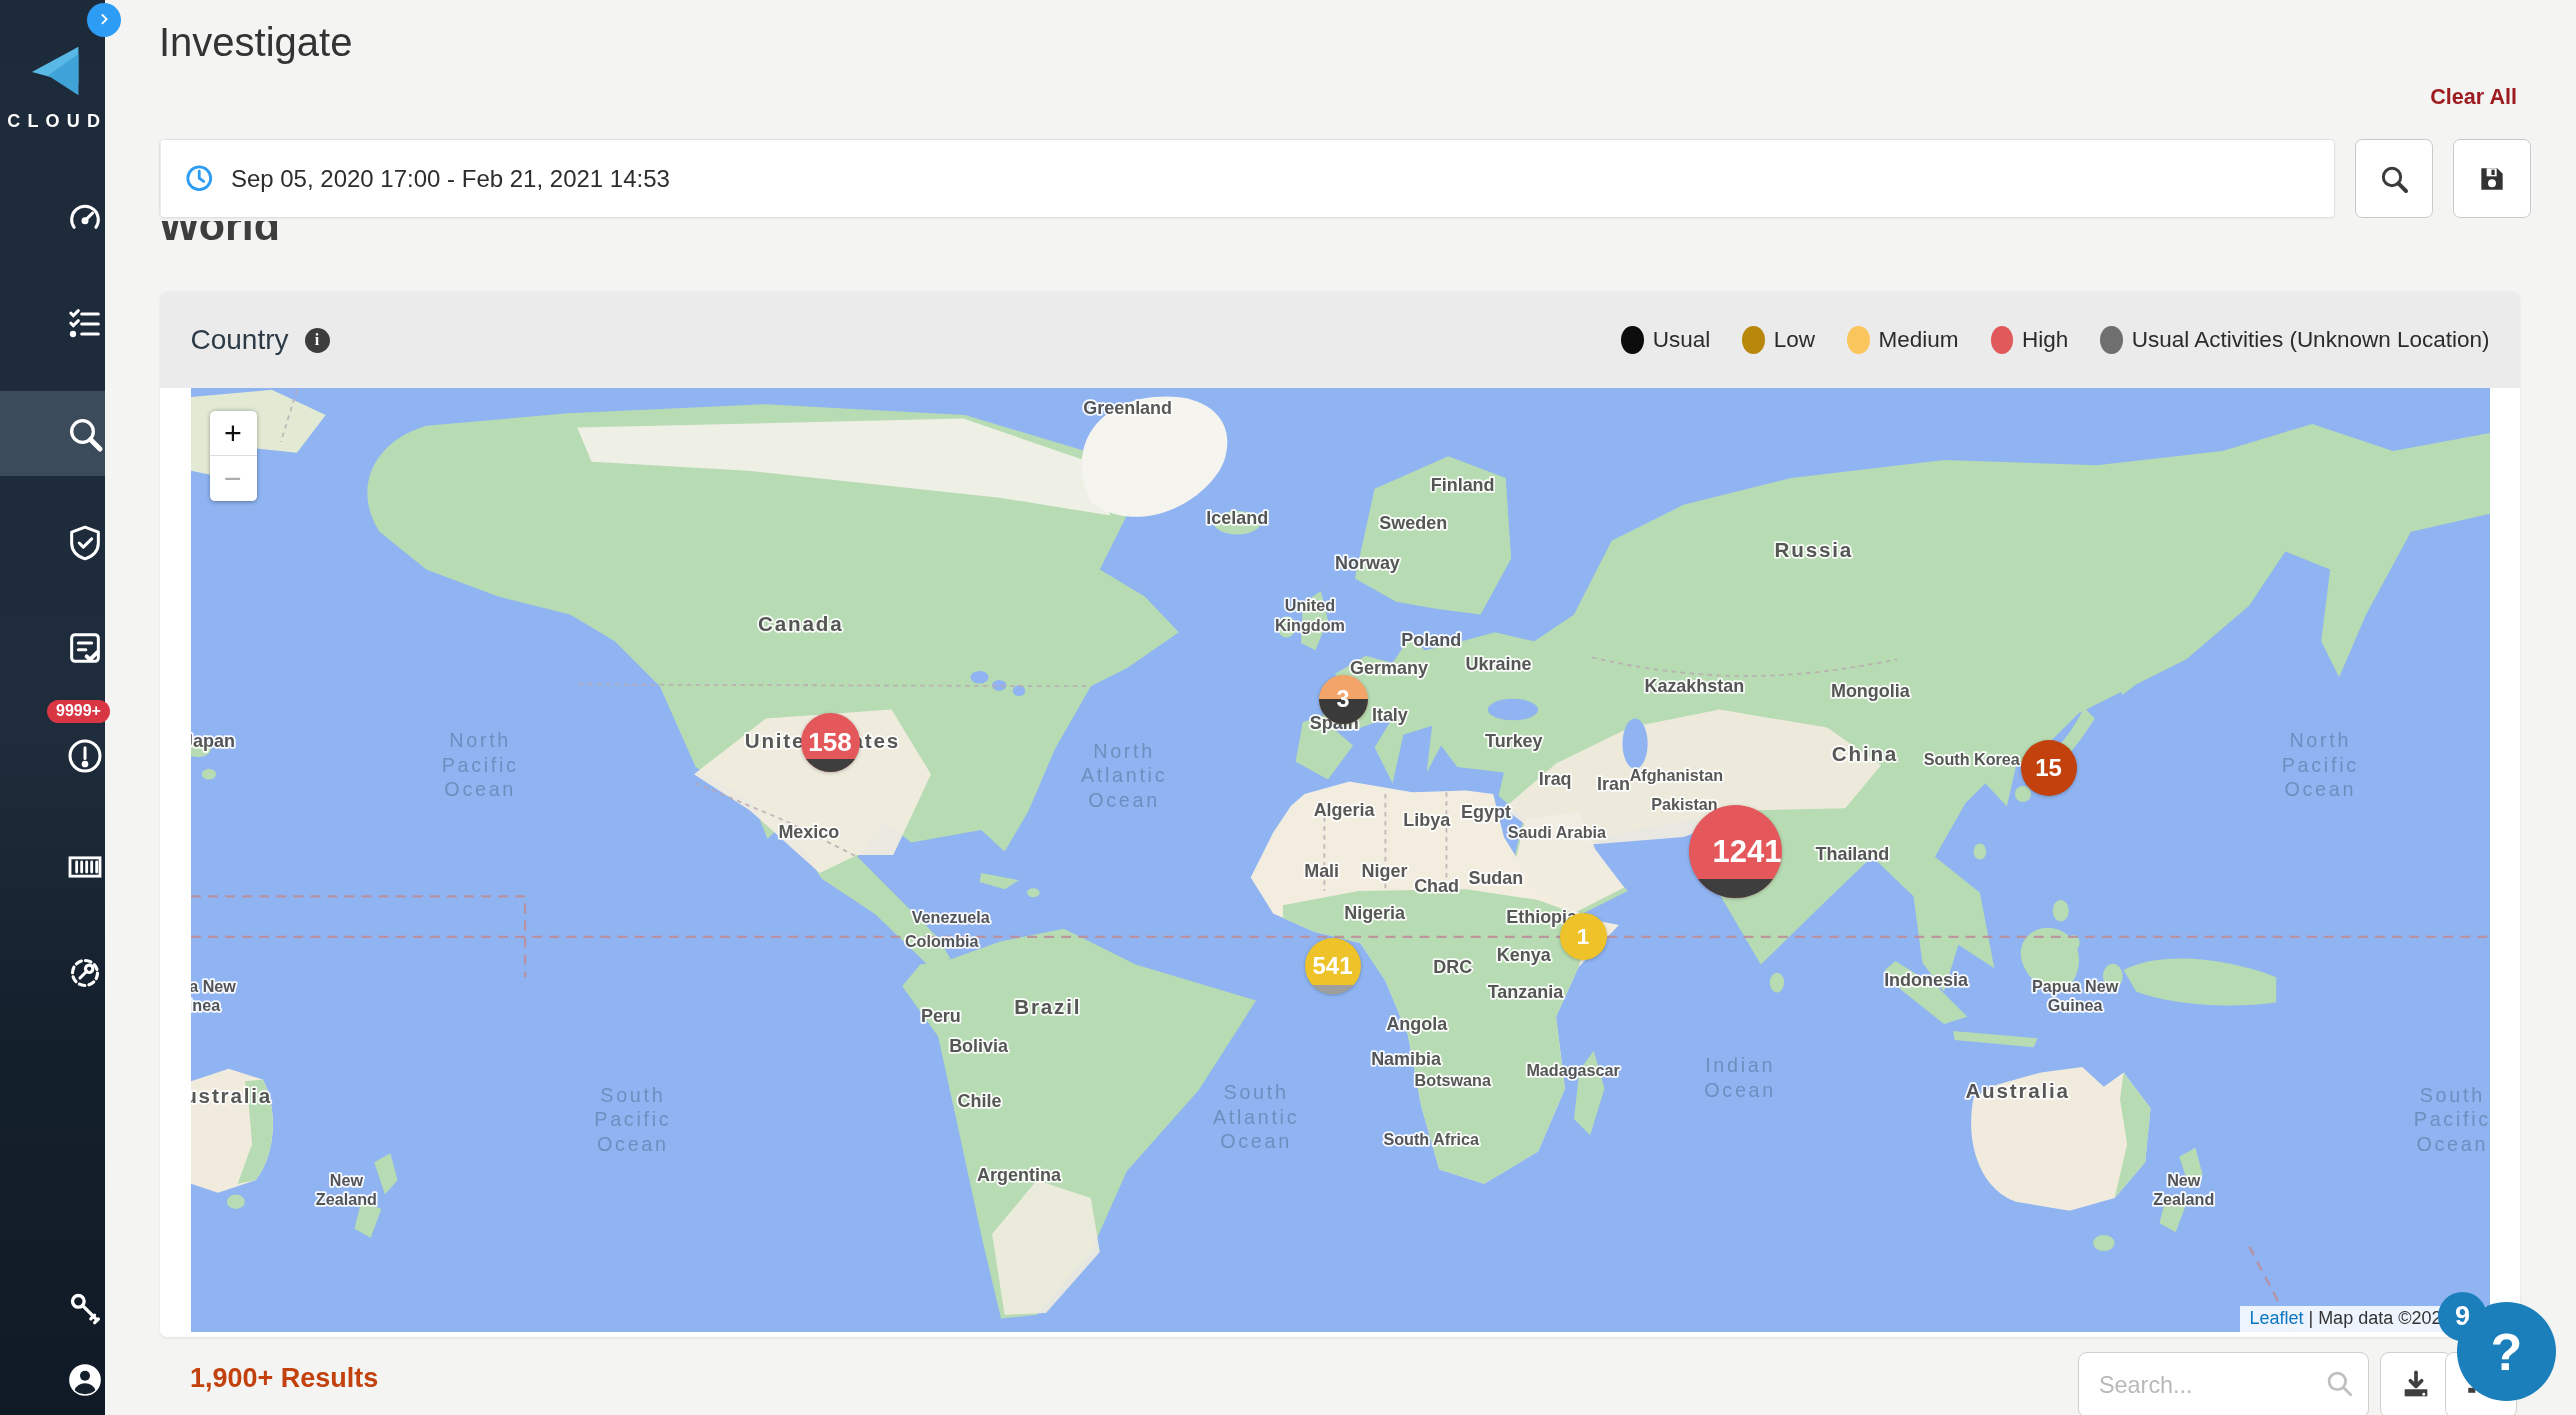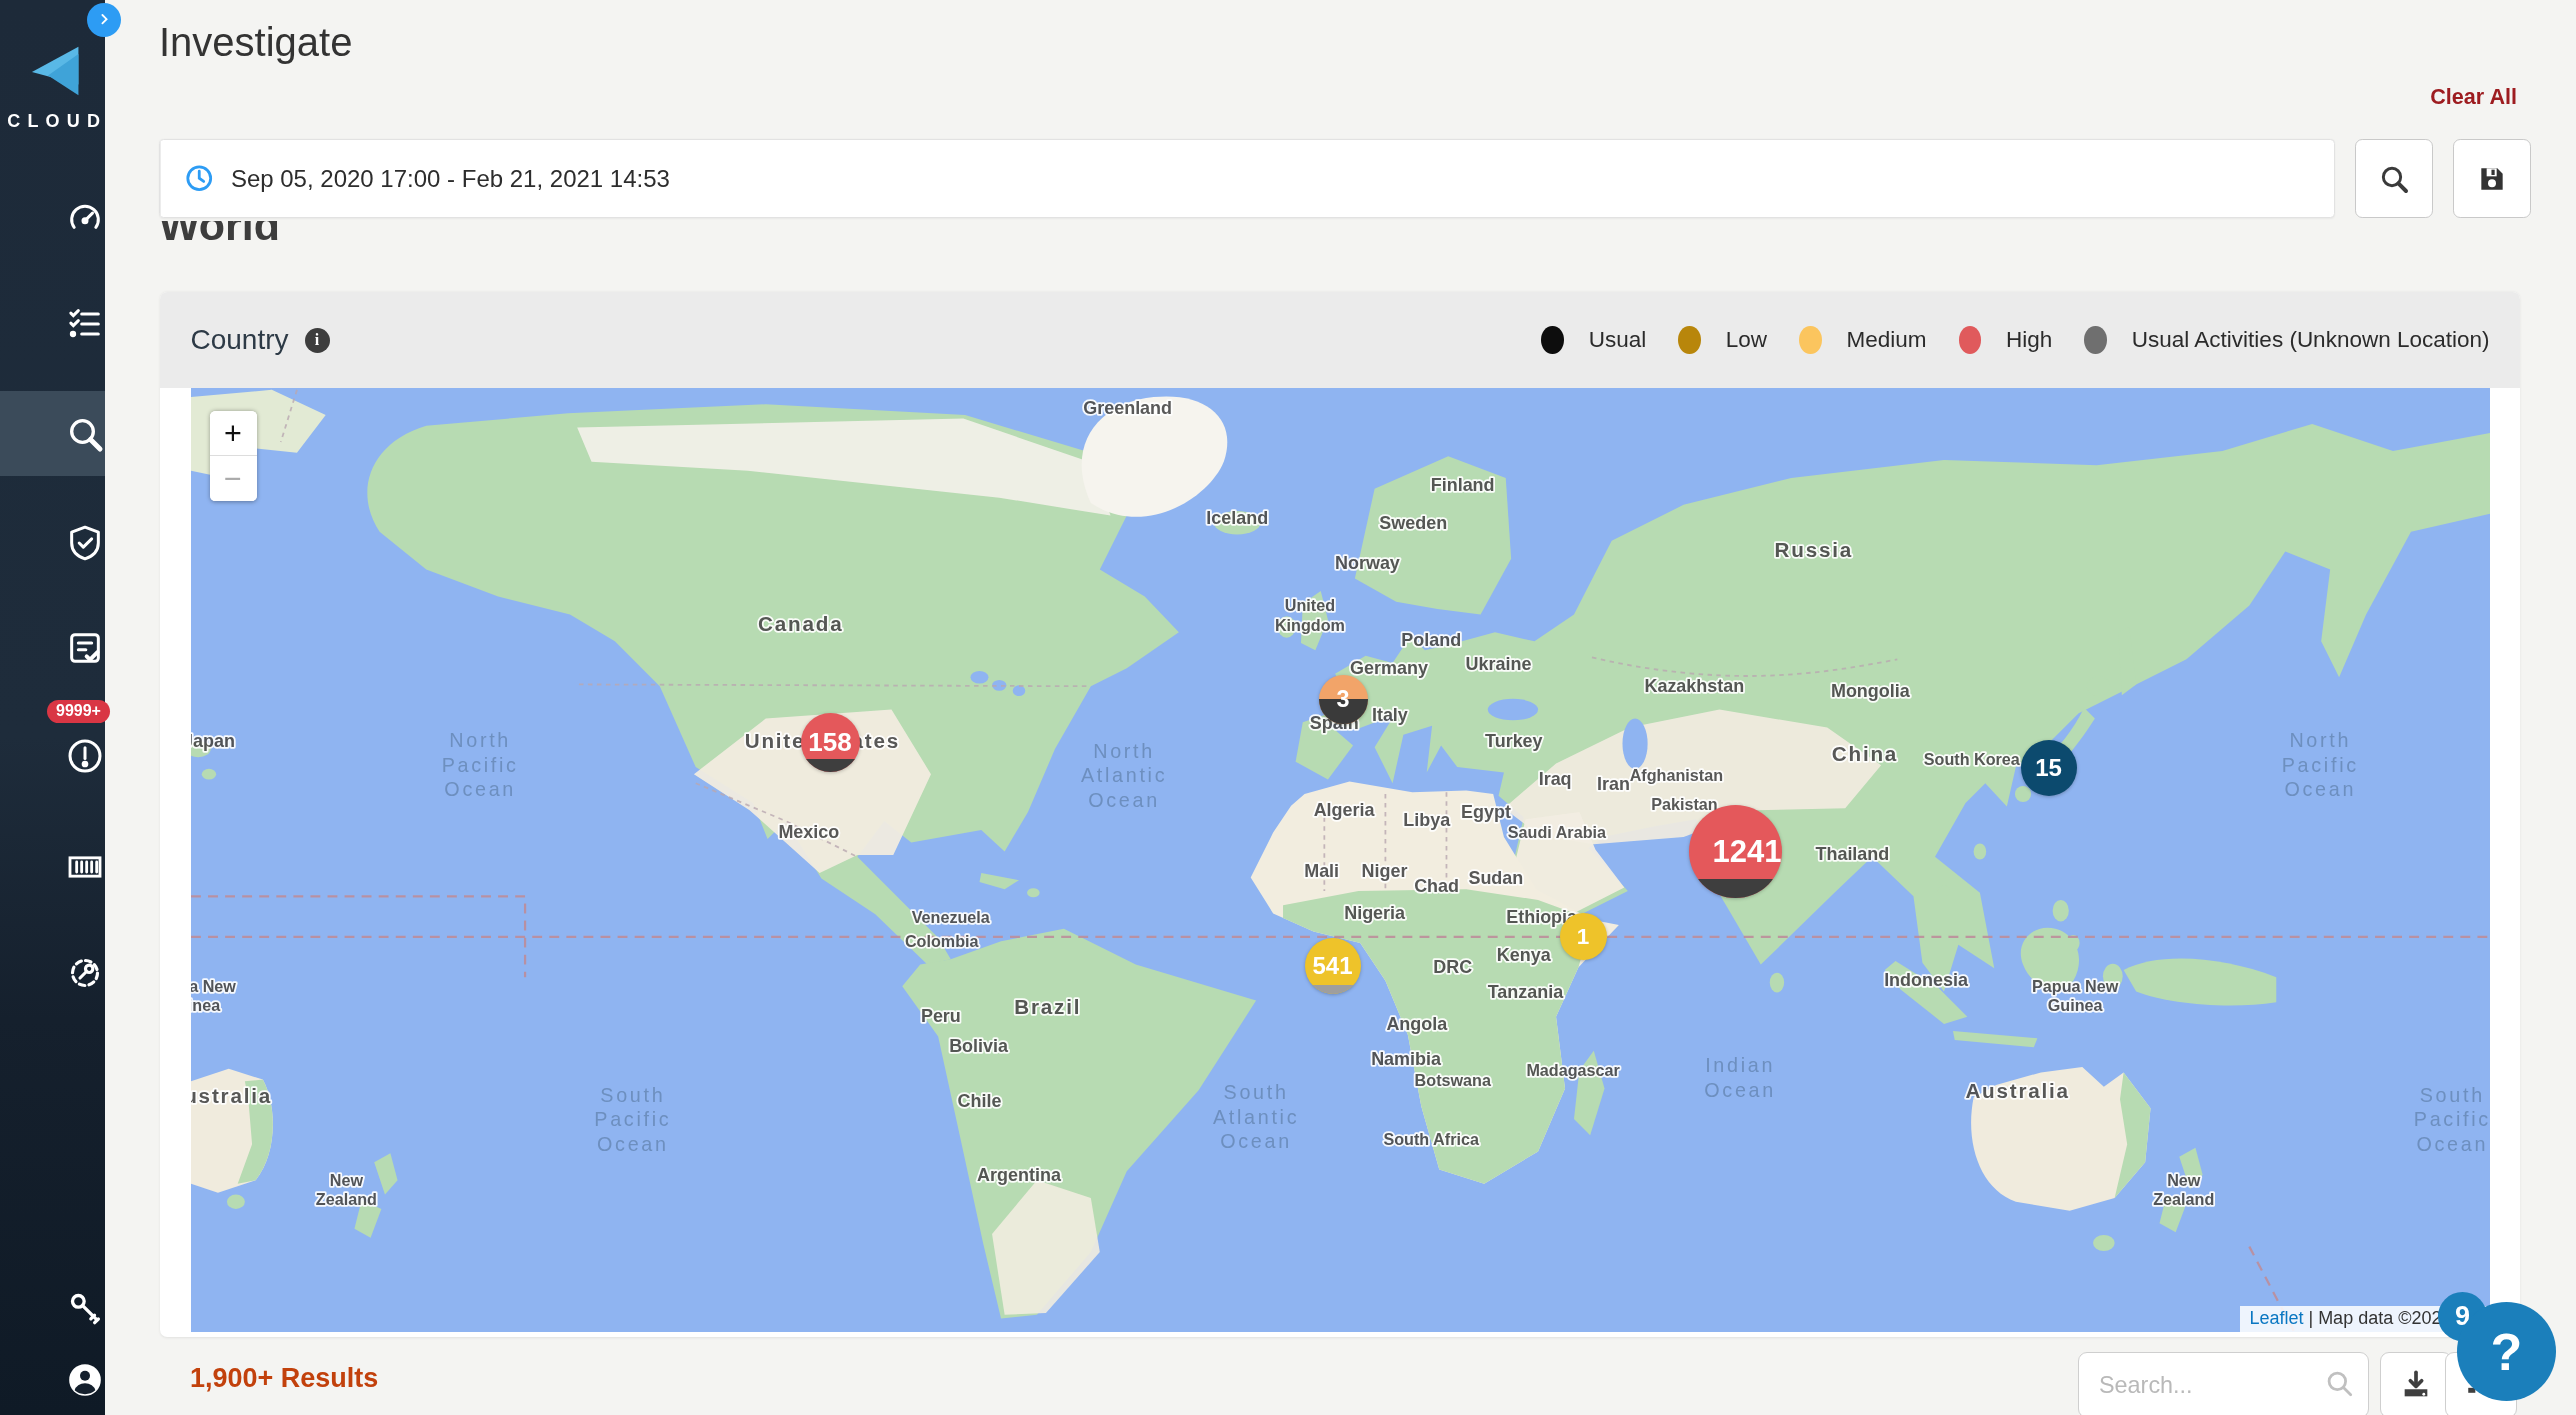--- a/index.html
+++ b/index.html
@@ -42,21 +42,21 @@
   
   .panel { position:absolute; left:55px; top:292px; width:2360px; height:1045px; background:#fff;
     border-radius:7.2px; box-shadow:0 0.9px 2.7px rgba(0,0,0,.08); }
   .panel-header { height:96px; background:#ebebeb; border-radius:7.2px 7.2px 0 0; display:flex;
     align-items:center; padding:0 30.5px; }
   .panel-title { font-size:28px; color:#2d3a46; }
   .info-icon { width:25px; height:25px; border-radius:50%; background:#3d3d3d; color:#fff;
     font-size:16px; font-weight:700; font-family:"Liberation Serif",serif; display:flex; align-items:center;
     justify-content:center; margin-left:16px; cursor:pointer; }
   .legend { margin-left:auto; display:flex; align-items:center; gap:32px; }
-  .legend-item { display:flex; align-items:center; gap:25px; }
+  .legend-item { display:flex; align-items:center; gap:9px; }
   .legend-dot { width:22.5px; height:28px; border-radius:50%; }
   .legend-label { font-size:22.5px; color:#2b2b2b; }
 
   
   .map { position:relative; margin:0 30.5px; width:2299px; height:944px; background:#8fb4f1;
     overflow:hidden; cursor:grab; }
   .map svg.base { position:absolute; left:0; top:0; }
   text.country { fill:#4c4c4c; font-size:20px; font-weight:700; text-anchor:middle;
     paint-order:stroke; stroke:#ffffff; stroke-width:4px; stroke-linejoin:round; opacity:.92; }
   text.country.big { font-size:23px; letter-spacing:2px; }
@@ -406,21 +406,21 @@
               <div class="seg" style="height: 9px; background: rgb(158, 158, 158);"></div>
               <span>541</span>
             </div>
             <div class="marker" style="left: 1128px; top: 287px; width: 49px; height: 49px; background: rgb(242, 164, 105); font-size: 23.4px;">
               <div class="seg" style="height: 25px; background: rgb(58, 58, 58);"></div>
               <span>3</span>
             </div>
             <div class="marker" style="left: 1369px; top: 525px; width: 47px; height: 47px; background: rgb(238, 195, 42); font-size: 22.5px;">
               <span>1</span>
             </div>
-            <div class="marker" style="left: 1830px; top: 352px; width: 56px; height: 56px; background: #0c4a6e; font-size: 24px;">
+            <div class="marker" style="left: 1830px; top: 352px; width: 56px; height: 56px; background: #c2410c; font-size: 24px;">
               <span>15</span>
             </div>
           </div>
 
         <div class="zoomctl">
           <button class="zoom-in">+</button>
           <button class="zoom-out">−</button>
         </div>
 
         <div class="attr">

